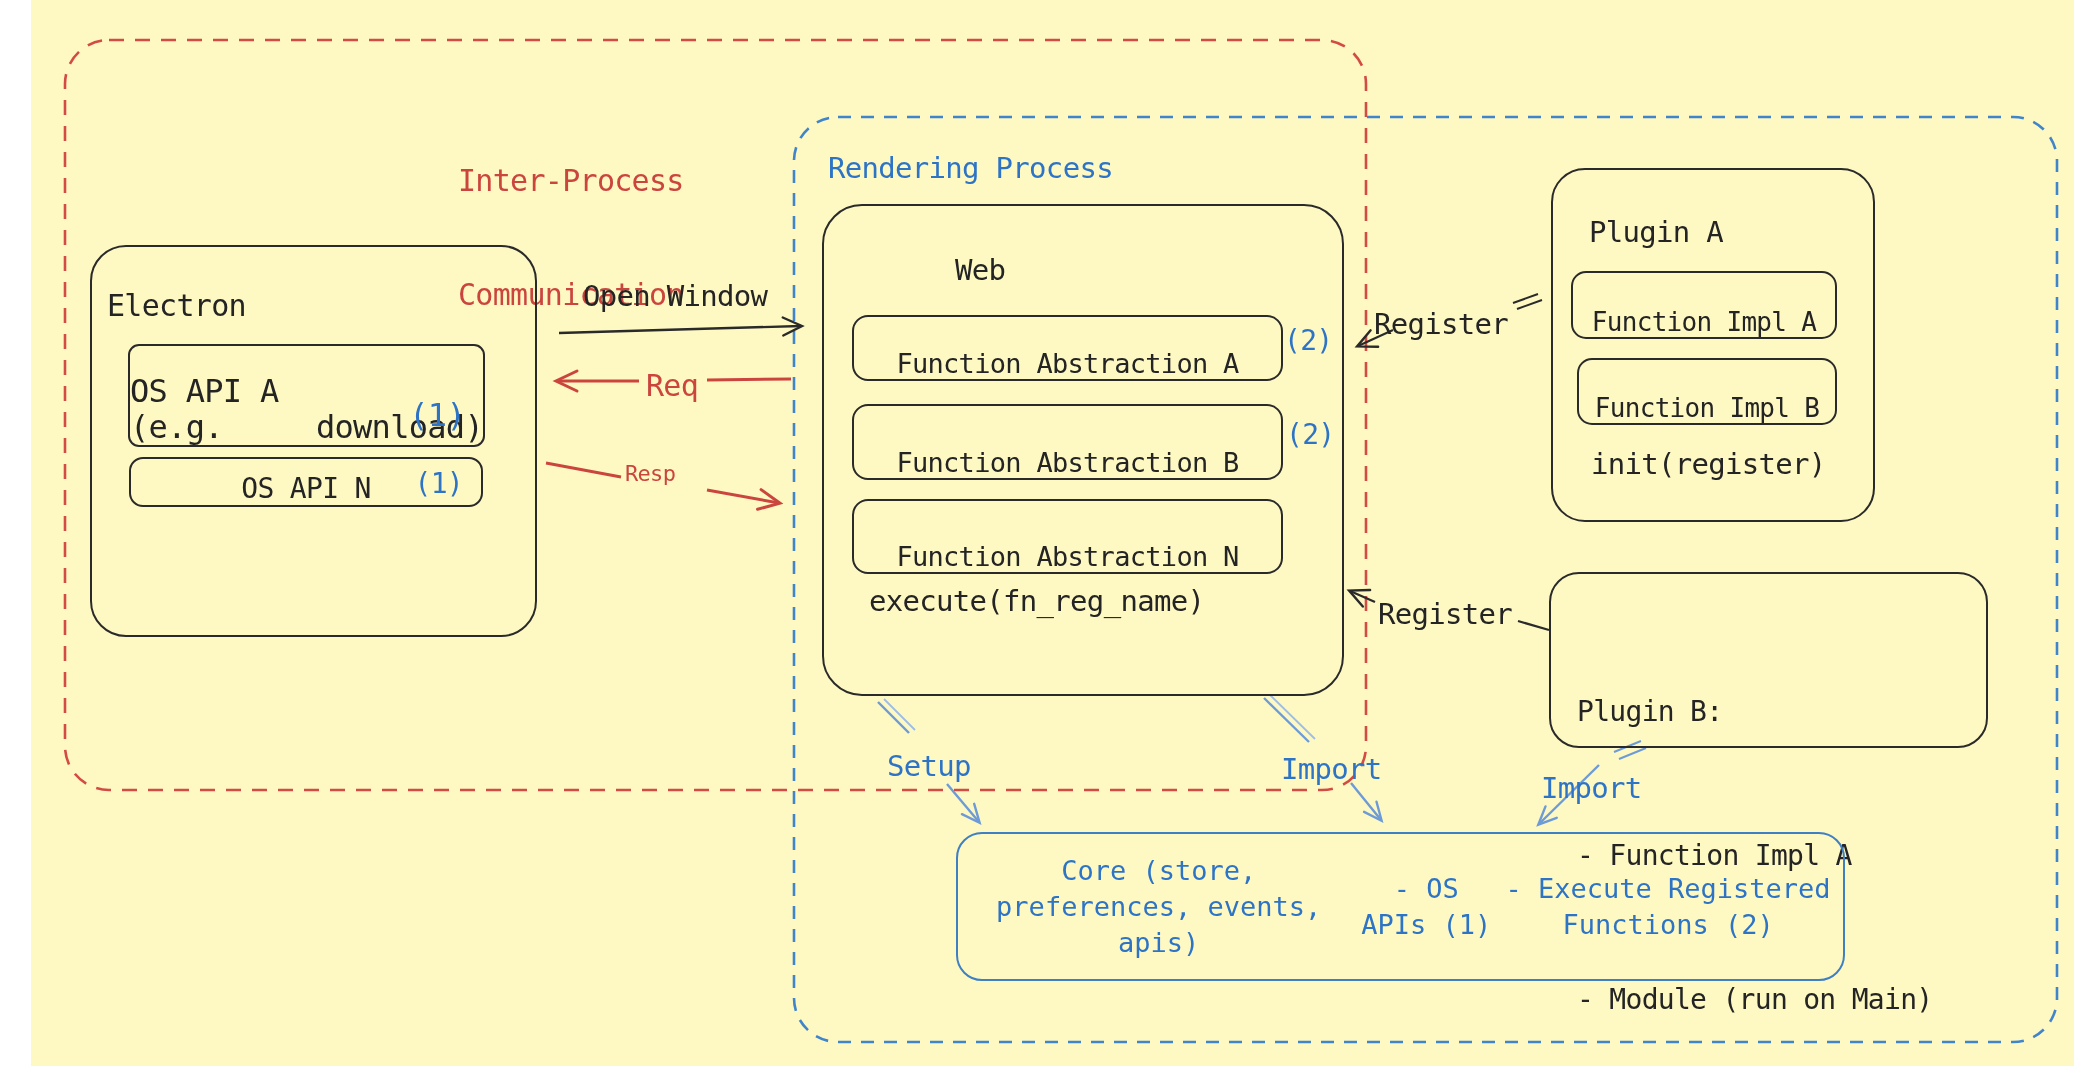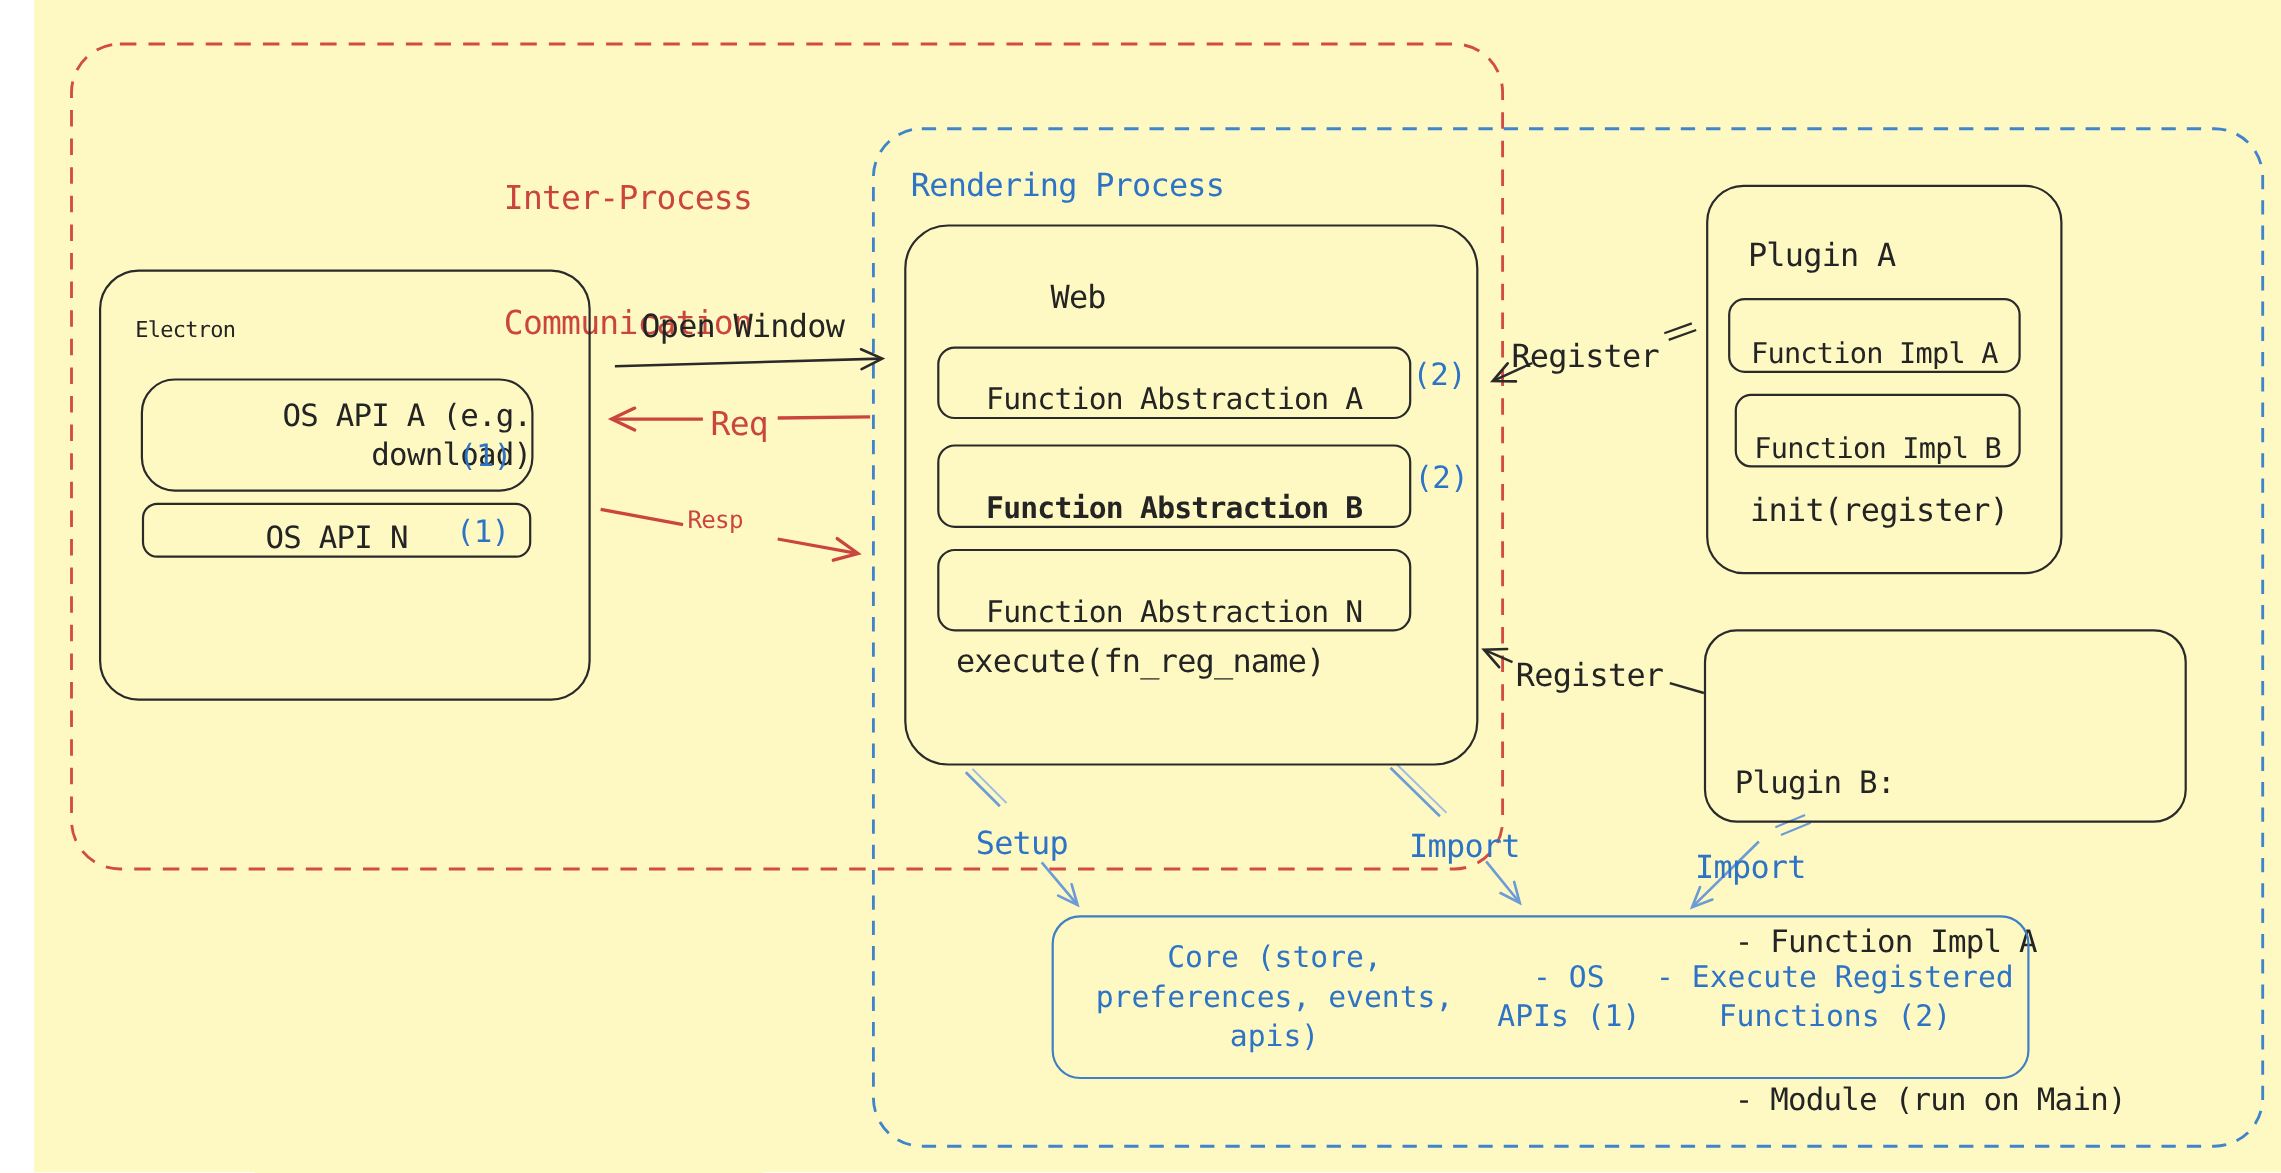--- a/index.html
+++ b/index.html
@@ -63,24 +63,24 @@
     <line x1="1568" y1="765" x2="1508" y2="824" stroke="#6d9bd8" stroke-width="2.4" marker-end="url(#mb)"></line>
   </svg>
 
   <div class="t red" style="left:427px;top:86px;font-size:30px;line-height:38px;">
     <div>Inter-Process</div>
     <div>Communication</div>
   </div>
   <div class="t blue" style="left:797px;top:150px;font-size:29px;">Rendering Process</div>
 
   <div class="box" style="left:59px;top:245px;width:443px;height:388px;"></div>
-  <div class="t" style="left:92px;top:286px;font-size:20px;">Electron</div>
+  <div class="t" style="left:76px;top:286px;font-size:30px;">Electron</div>
 
-  <div class="sub" style="left:97px;top:344px;width:353px;height:99px;border-radius:31px;
-       flex-direction:column;font-size:28px;line-height:36px;">
+  <div class="sub" style="left:97px;top:344px;width:353px;height:99px;border-radius:11px;
+       flex-direction:row;font-size:32px;line-height:36px;">
     <div>OS API A (e.g.</div>
     <div>download)</div>
     <div class="blue" style="position:absolute;right:18px;bottom:12px;">(1)</div>
   </div>
 
   <div class="sub" style="left:98px;top:457px;width:350px;height:46px;border-radius:14px;font-size:28px;">
     <div>OS API N</div>
     <div class="blue" style="position:absolute;right:18px;top:8px;">(1)</div>
   </div>
 
@@ -89,21 +89,21 @@
   <div class="t red" style="left:594px;top:460px;font-size:22px;">Resp</div>
 
   <div class="box" style="left:791px;top:204px;width:518px;height:488px;border-radius:40px;"></div>
   <div class="t" style="left:924px;top:252px;font-size:29px;">Web</div>
 
   <div class="sub" style="left:821px;top:315px;width:427px;height:62px;font-size:27px;">
     <div>Function Abstraction A</div>
   </div>
   <div class="t blue" style="left:1253px;top:323px;font-size:28px;">(2)</div>
 
-  <div class="sub" style="left:821px;top:404px;width:427px;height:72px;font-size:27px;font-weight:bold;">
+  <div class="sub" style="left:821px;top:404px;width:427px;height:72px;font-size:27px;">
     <div>Function Abstraction B</div>
   </div>
   <div class="t blue" style="left:1255px;top:417px;font-size:28px;">(2)</div>
 
   <div class="sub" style="left:821px;top:499px;width:427px;height:71px;font-size:27px;">
     <div>Function Abstraction N</div>
   </div>
 
   <div class="t" style="left:838px;top:583px;font-size:29px;">execute(fn_reg_name)</div>
 

